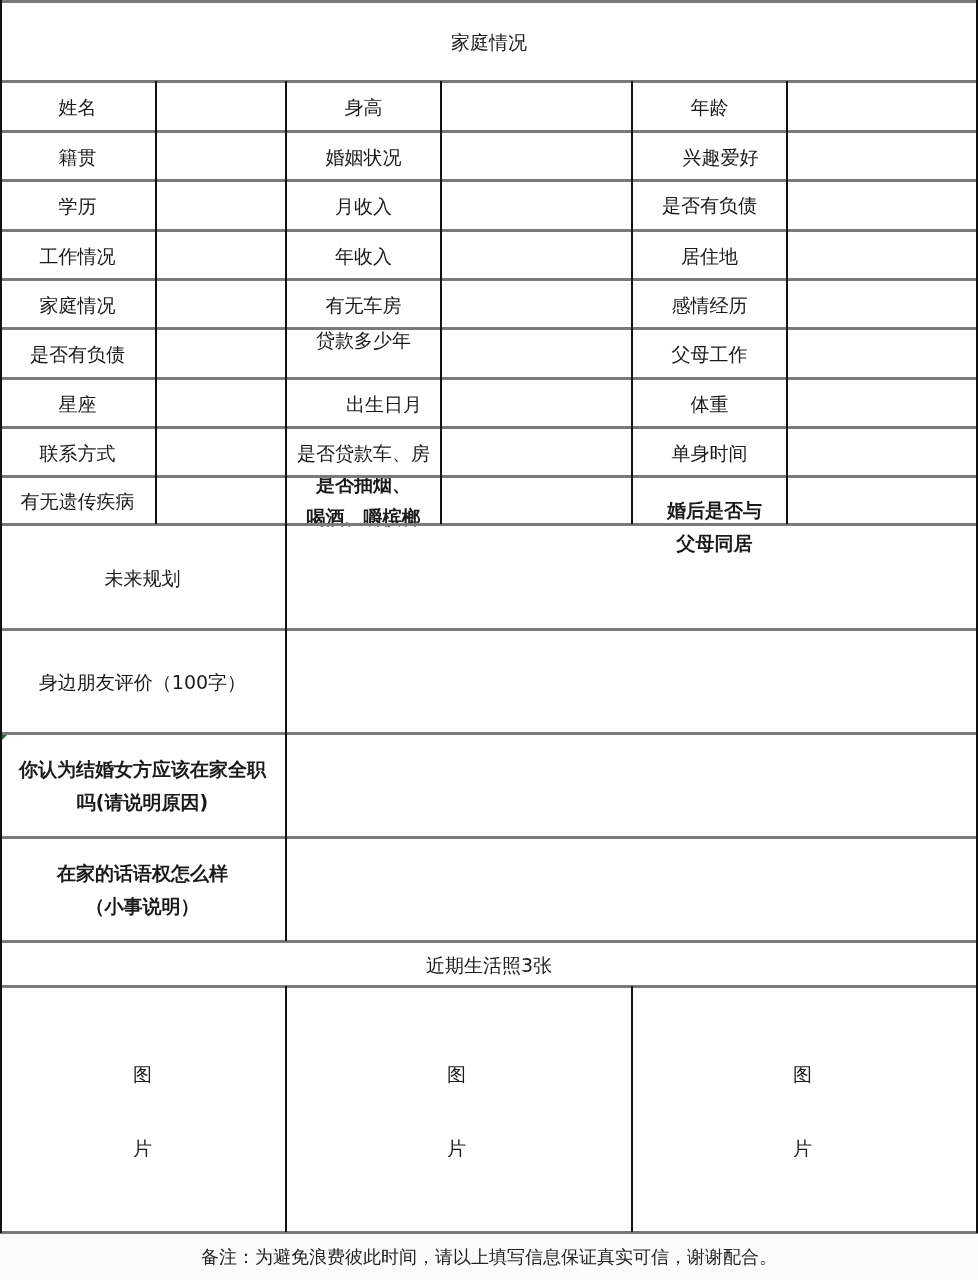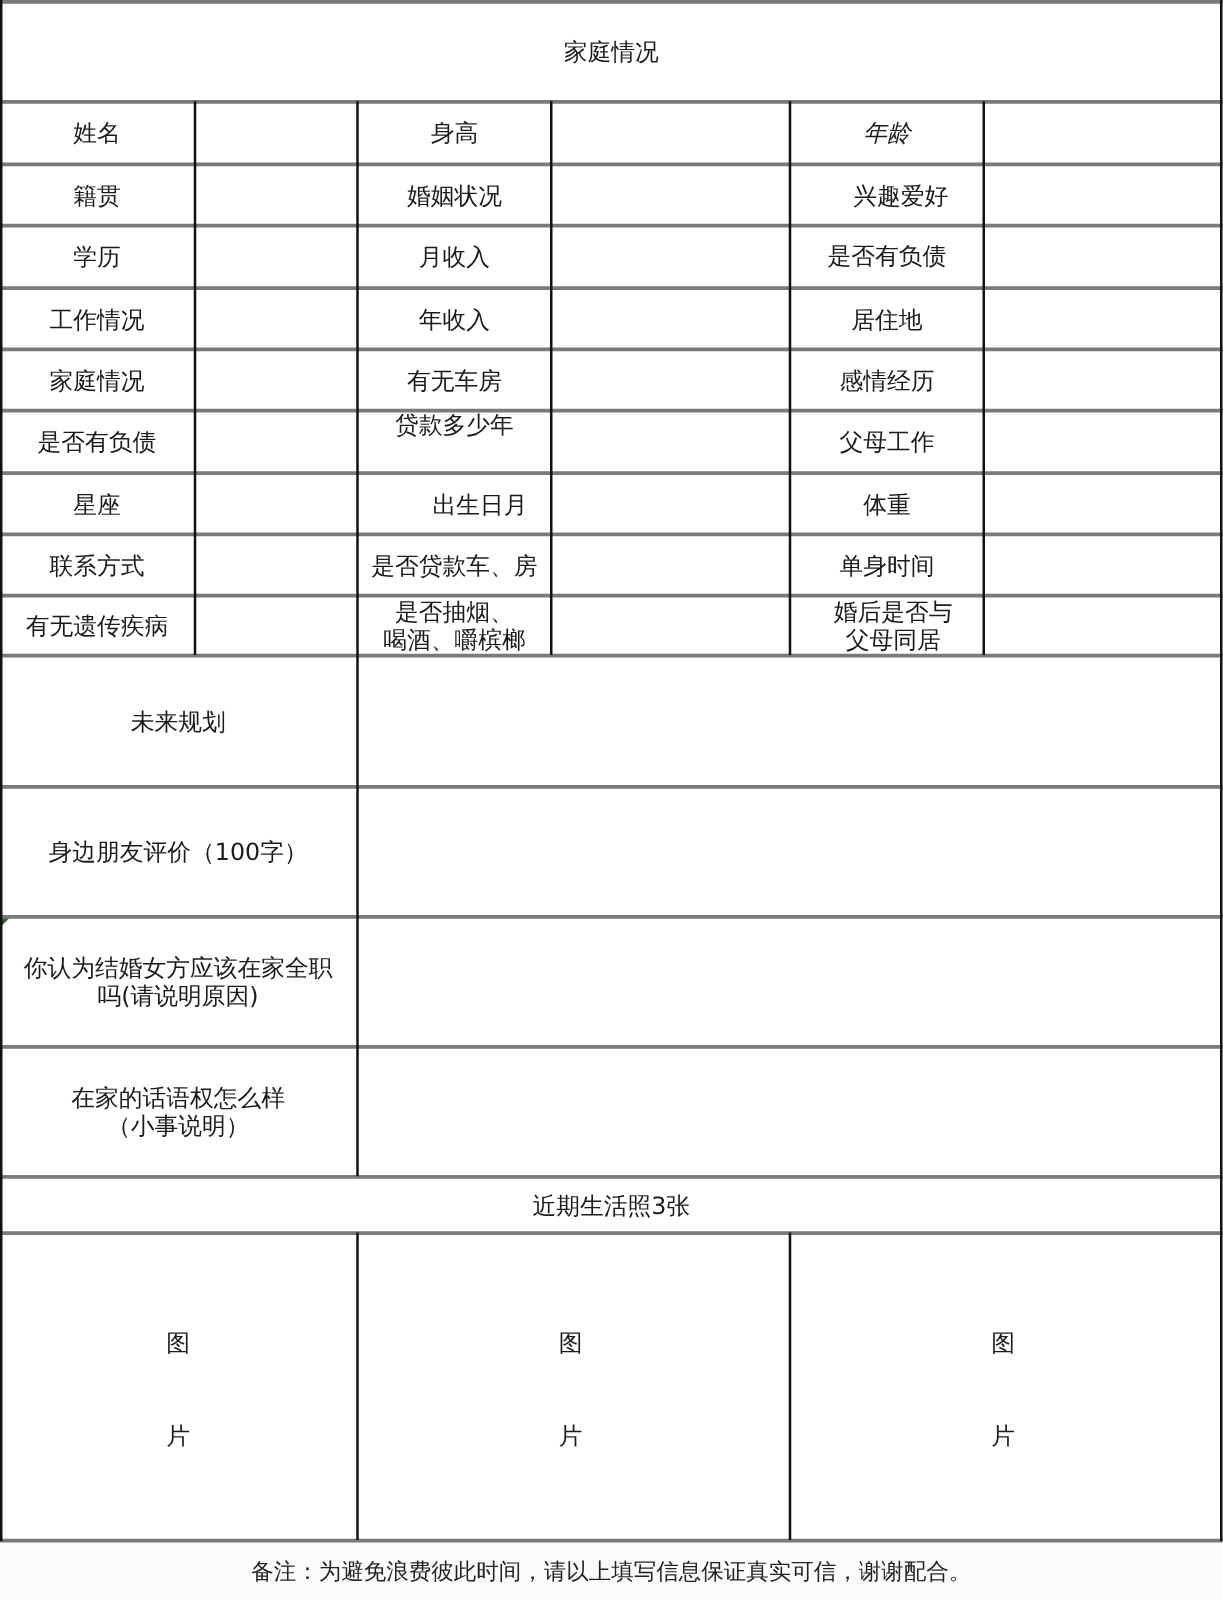--- a/index.html
+++ b/index.html
@@ -3,38 +3,38 @@
 <meta charset="utf-8">
 <style>
   html, body { margin:0; padding:0; background:#ffffff; }
   body { width:978px; height:1280px; position:relative; overflow:hidden;
          font-family:"DejaVu Sans","Liberation Sans",sans-serif; color:#1a1a1a; }
   .cell { position:absolute; box-sizing:border-box; display:flex; align-items:center; justify-content:center;
           text-align:center; font-size:19px; line-height:24px; }
   .hl { position:absolute; height:3px; background:#7a7a7a; }
   .vl { position:absolute; width:2px; background:#111; }
   .title { font-size:19px; }
-  .multi { white-space:pre-line; line-height:22px; }
+  .multi { white-space:pre-line; line-height:33px;font-weight:bold; }
   .photo-label { position:absolute; font-size:19px; }
   .footer { position:absolute; left:0; top:1234px; width:978px; height:46px; background:#fbfbfb;
             display:flex; align-items:center; justify-content:center; font-size:18px; color:#222; }
   .err-mark { position:absolute; width:0; height:0; border-top:7px solid #1e6b2e; border-right:7px solid transparent; }
 </style>
 </head>
 <body>
 
 <div>
 
   <div class="cell title" style="left:0;top:2px;width:978px;height:79px;">家庭情况</div>
 
   <div class="cell" style="left:0;top:83px;width:155px;height:48px;">姓名</div>
   <div class="cell" style="left:157px;top:83px;width:128px;height:48px;"></div>
   <div class="cell" style="left:287px;top:83px;width:153px;height:48px;">身高</div>
   <div class="cell" style="left:442px;top:83px;width:189px;height:48px;"></div>
-  <div class="cell" style="left:633px;top:83px;width:153px;height:48px;font-style:italic;">年龄</div>
+  <div class="cell" style="left:633px;top:83px;width:153px;height:48px;">年龄</div>
   <div class="cell" style="left:788px;top:83px;width:188px;height:48px;"></div>
 
   <div class="cell" style="left:0;top:133px;width:155px;height:47px;">籍贯</div>
   <div class="cell" style="left:157px;top:133px;width:128px;height:47px;"></div>
   <div class="cell" style="left:287px;top:133px;width:153px;height:47px;">婚姻状况</div>
   <div class="cell" style="left:442px;top:133px;width:189px;height:47px;"></div>
   <div class="cell" style="left:633px;top:133px;width:144px;height:47px;padding-left:31px;">兴趣爱好</div>
   <div class="cell" style="left:788px;top:133px;width:188px;height:47px;"></div>
 
   <div class="cell" style="left:0;top:182px;width:155px;height:48px;">学历</div>
@@ -77,21 +77,21 @@
   <div class="cell" style="left:287px;top:429px;width:153px;height:47px;">是否贷款车、房</div>
   <div class="cell" style="left:442px;top:429px;width:189px;height:47px;"></div>
   <div class="cell" style="left:633px;top:429px;width:153px;height:47px;">单身时间</div>
   <div class="cell" style="left:788px;top:429px;width:188px;height:47px;"></div>
 
   <div class="cell" style="left:0;top:478px;width:155px;height:46px;">有无遗传疾病</div>
   <div class="cell" style="left:157px;top:478px;width:128px;height:46px;"></div>
   <div class="cell multi" style="left:287px;top:478px;width:153px;height:46px;">是否抽烟、
 喝酒、嚼槟榔</div>
   <div class="cell" style="left:442px;top:478px;width:189px;height:46px;"></div>
-  <div class="cell multi" style="left:633px;top:478px;width:163px;height:46px;">婚后是否与
+  <div class="cell multi" style="left:633px;top:504px;width:163px;height:46px;">婚后是否与
 父母同居</div>
   <div class="cell" style="left:788px;top:478px;width:188px;height:46px;"></div>
 
   <div class="cell" style="left:0;top:526px;width:285px;height:103px;">未来规划</div>
   <div class="cell" style="left:287px;top:526px;width:689px;height:103px;"></div>
 
   <div class="cell" style="left:0;top:631px;width:285px;height:102px;">身边朋友评价（100字）</div>
   <div class="cell" style="left:287px;top:631px;width:689px;height:102px;"></div>
 
   <div class="cell multi" style="left:0;top:735px;width:285px;height:102px;">你认为结婚女方应该在家全职

